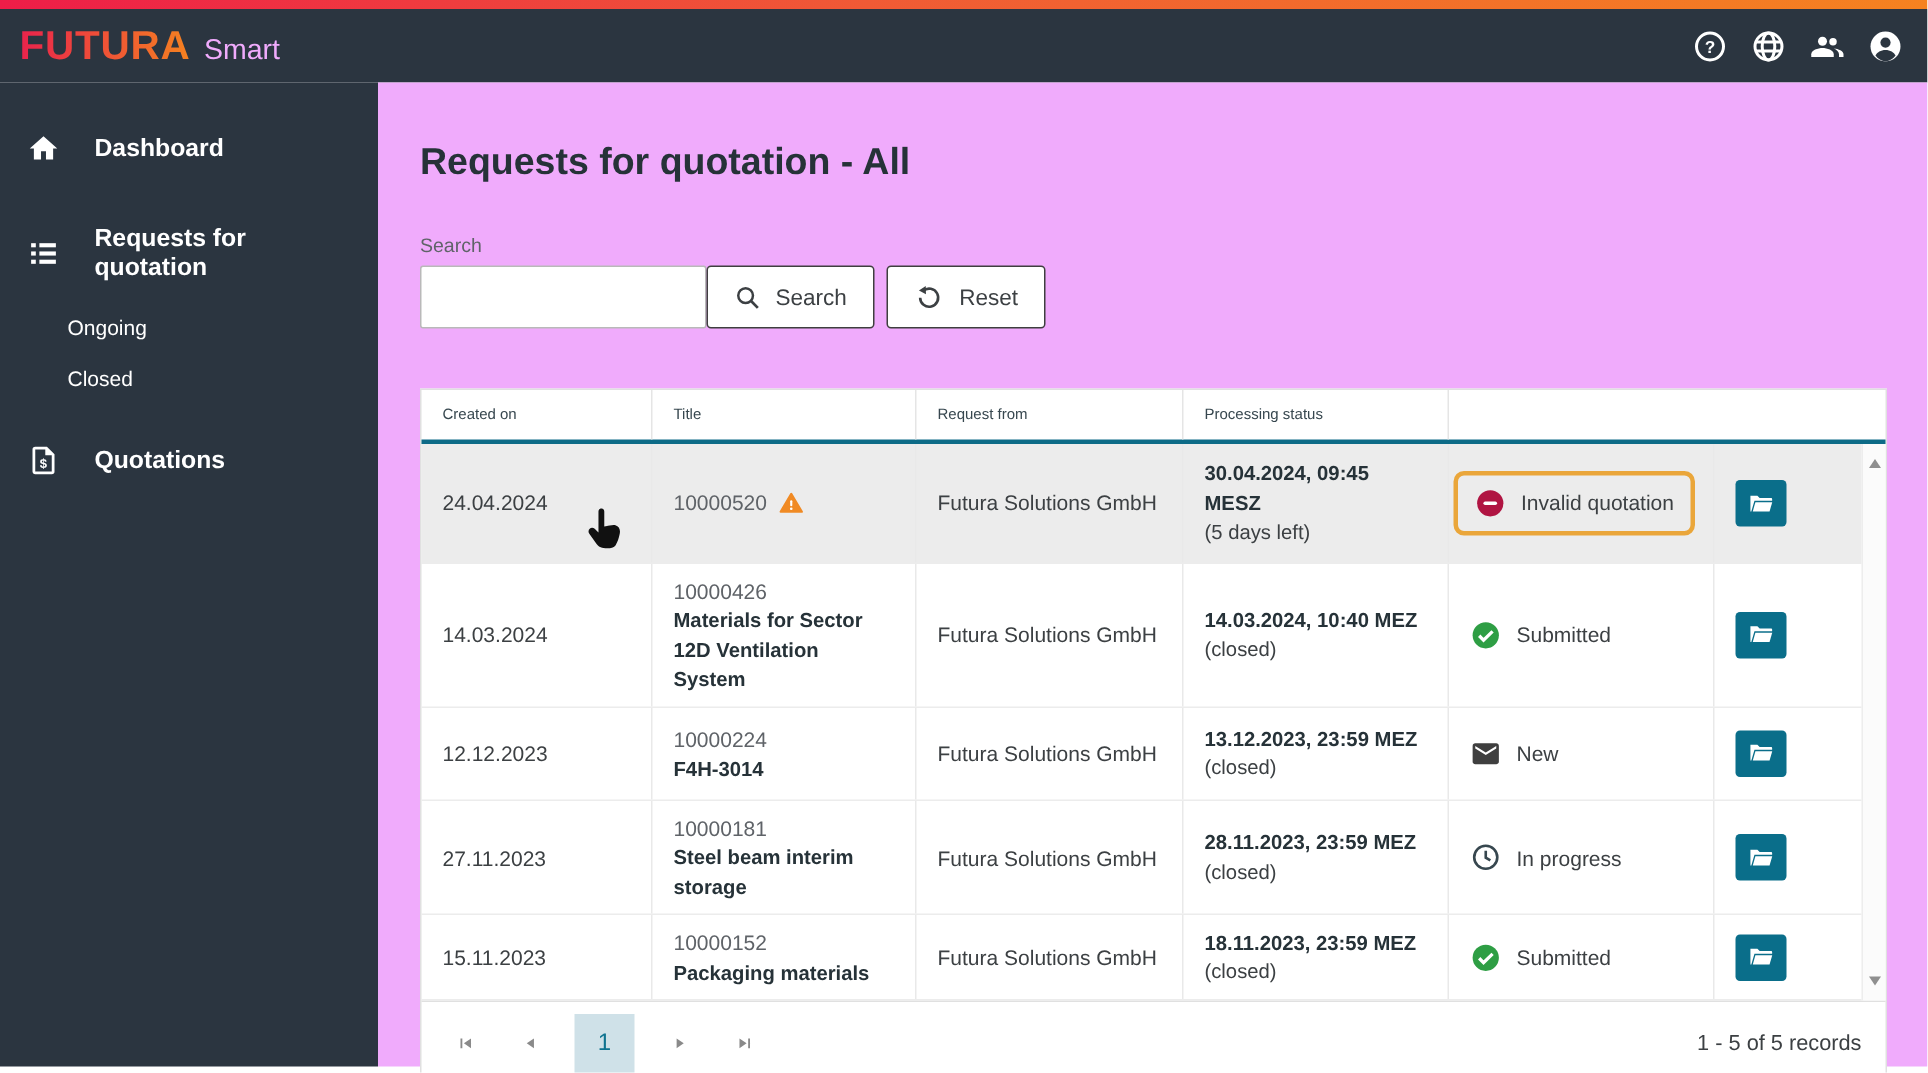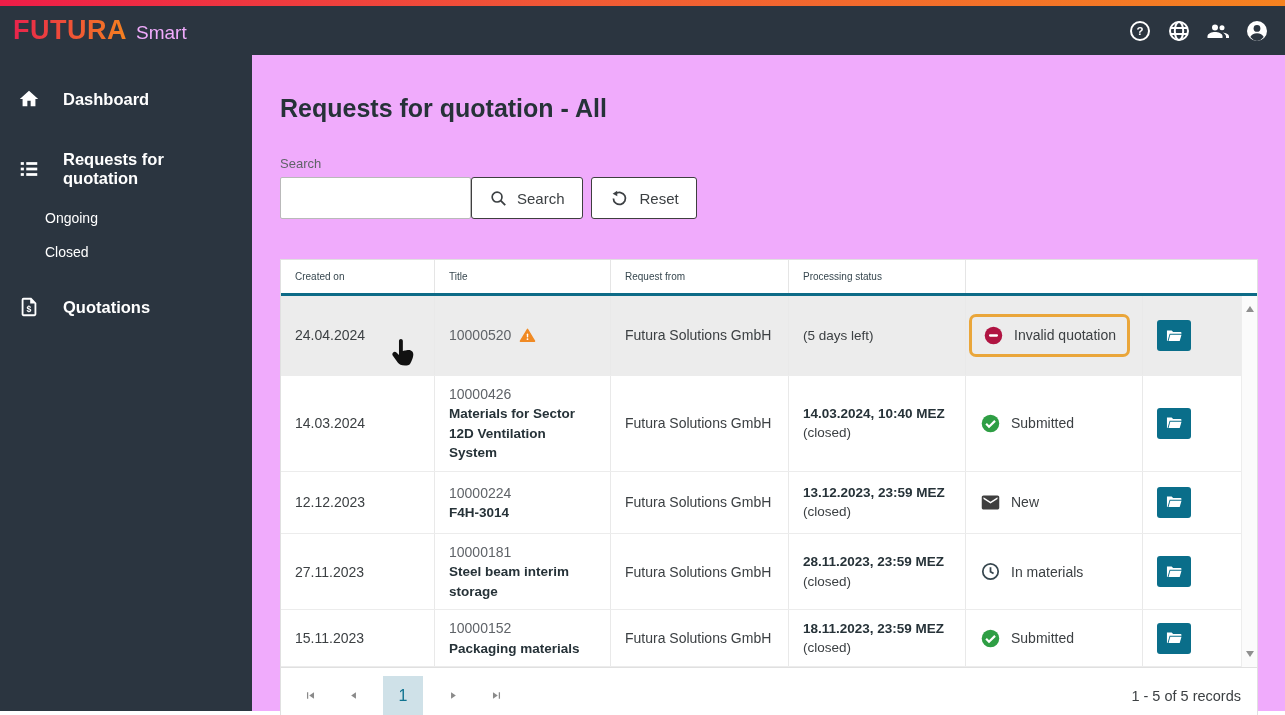--- a/index.html
+++ b/index.html
@@ -242,20 +242,21 @@
                     <svg viewBox="0 0 24 24">
                       <path d="M12 3.2 22 20H2z" fill="#f08a24" stroke="#f08a24" stroke-width="2" stroke-linejoin="round"></path>
                       <rect x="11" y="9.2" width="2" height="5.6" rx="1" fill="#fff"></rect>
                       <circle cx="12" cy="17.2" r="1.25" fill="#fff"></circle>
                     </svg>
                   </span>
                 </div>
               </div>
               <div class="cell c2">Futura Solutions GmbH</div>
               <div class="cell c3">
+                <div class="dbold">30.04.2024, 09:45 MESZ</div>
                 <div class="dnote">(5 days left)</div>
               </div>
               <div class="cell c4">
                 <div class="status hl">
                   <span class="sic" style="color: rgb(176, 20, 66);">
                     <svg viewBox="0 0 24 24">
                       <circle cx="12" cy="12" r="10" fill="currentColor"></circle>
                       <rect x="6.8" y="10.7" width="10.4" height="2.6" rx="1.3" fill="#fff"></rect>
                     </svg>
                   </span>
@@ -356,21 +357,21 @@
                 <div class="dnote">(closed)</div>
               </div>
               <div class="cell c4">
                 <div class="status">
                   <span class="sic" style="color: rgb(55, 71, 79);">
                     <svg viewBox="0 0 24 24">
                       <circle cx="12" cy="12" r="8.8" fill="none" stroke="currentColor" stroke-width="2"></circle>
                       <path d="M12 7v5.3l3.5 2.1" fill="none" stroke="currentColor" stroke-width="2"></path>
                     </svg>
                   </span>
-                  <span class="slabel">In materials</span>
+                  <span class="slabel">In progress</span>
                 </div>
               </div>
               <div class="cell c5 actioncell">
                 <button class="folder-btn">
                   <span>
                     <svg viewBox="0 0 24 24" fill="#fff">
                       <path d="M2.6 4.6h6.2l2 2h10.1c.6 0 1 .5 1 1V9H6.2L3.4 18.6h-.8z"></path>
                       <path d="M7 10.4h15l-2.4 8.2H4.7z"></path>
                     </svg>
                   </span>

